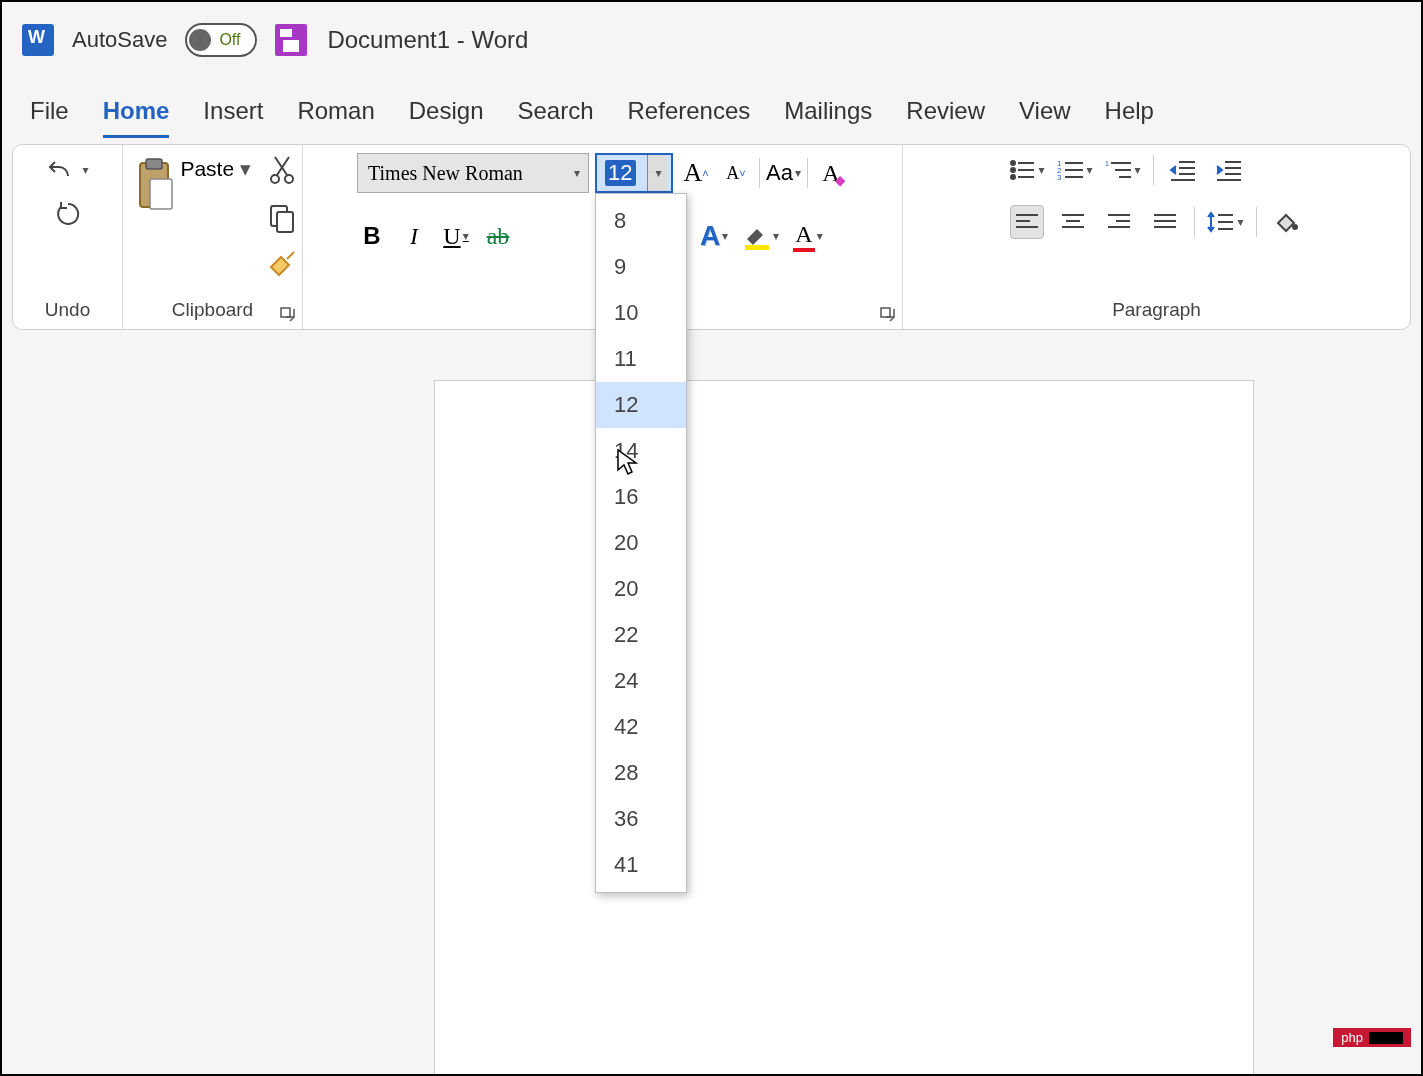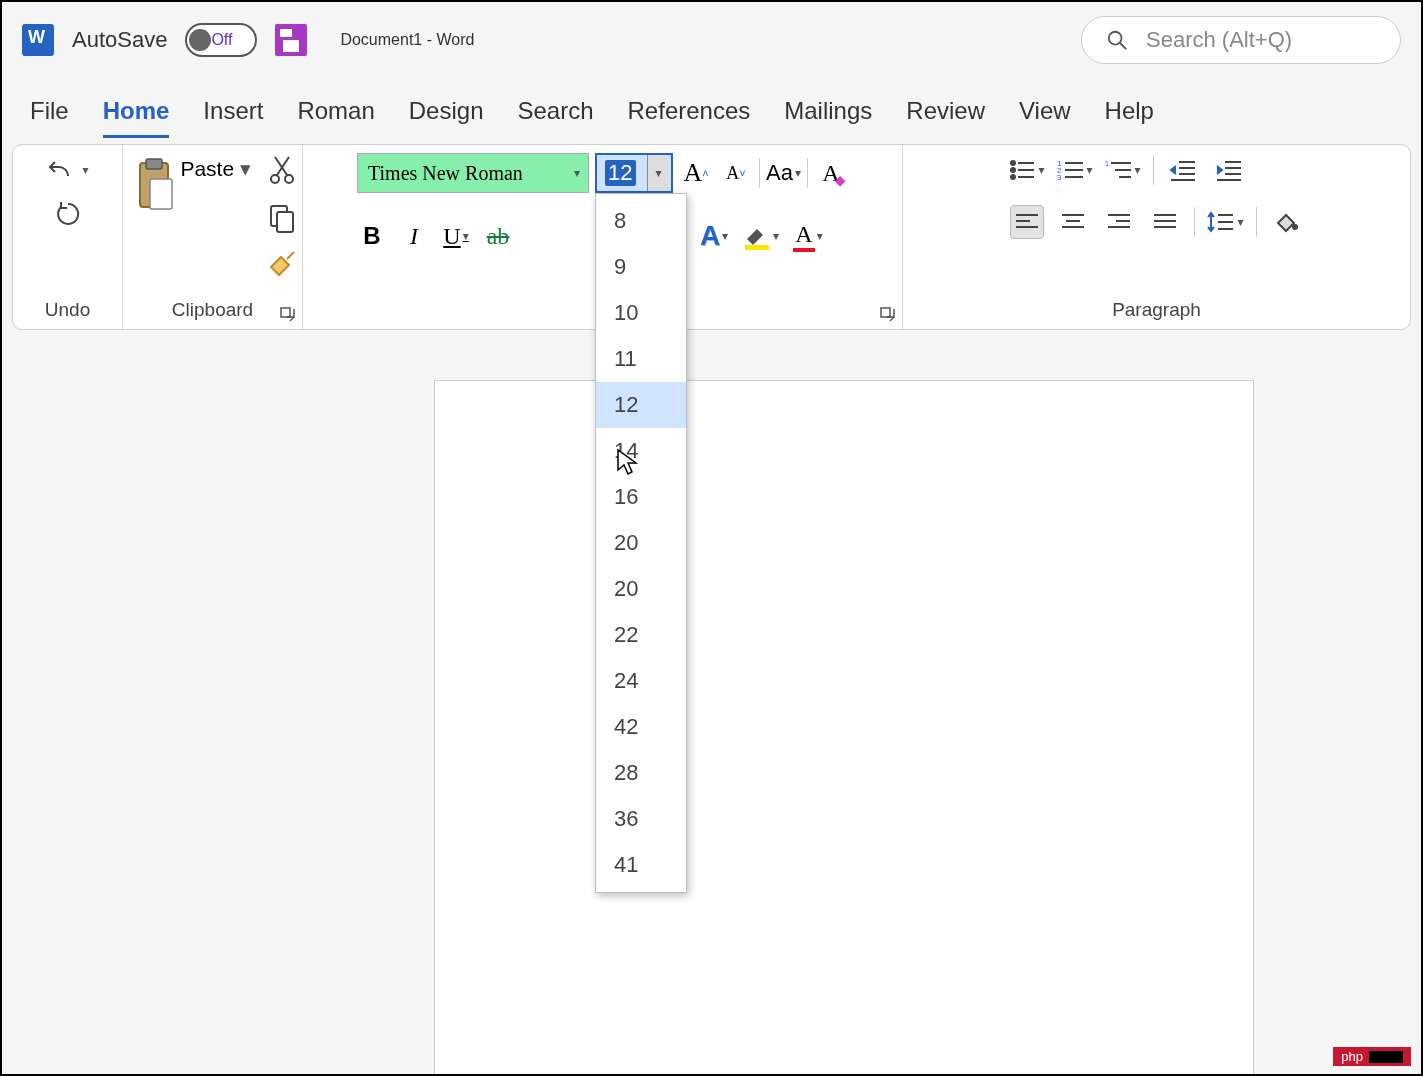--- a/index.html
+++ b/index.html
@@ -37,43 +37,43 @@
     left: 6px; top: 3px;
   }
   .autosave-label { font-size: 22px; color: #333; }
   .toggle {
     width: 72px; height: 34px;
     border: 2px solid #555;
     border-radius: 17px;
     background: #fff;
     display: flex; align-items: center;
     padding: 0 6px 0 2px;
-    gap: 0;
+    gap: 8px;
     font-size: 16px;
-    color: #6d28d9;
+    color: #4d7c0f;
   }
   .toggle-knob {
     width: 22px; height: 22px; border-radius: 50%;
     background: #666;
   }
   .save-icon {
     width: 32px; height: 32px;
     background: #a838c4;
     position: relative;
     border-radius: 2px;
   }
   .save-icon::before{
     content:""; position:absolute; left:5px; top:5px;
     width:12px; height:8px; background:#fff;
   }
   .save-icon::after{
     content:""; position:absolute; left:8px; bottom:4px;
     width:16px; height:12px; background:#fff;
   }
-  .doc-title { font-size: 16px; color: #333; margin-left: 15px; }
+  .doc-title { font-size: 24px; color: #333; margin-left: 2px; }
   .searchbox {
     margin-left: auto;
     height: 48px;
     background: #fff;
     border: 1px solid #ccc;
     border-radius: 24px;
     display: flex; align-items: center;
     padding: 0 24px;
     gap: 18px;
     min-width: 320px;
@@ -138,21 +138,21 @@
   .paste-btn { display:flex; flex-direction:row; align-items:flex-start; gap:4px; padding:4px 6px; }
   .paste-btn .clipsvg { width:44px; height:56px; }
   .paste-btn span { font-size:21px; }
   .clip-col { display:flex; flex-direction:column; gap:14px; align-items:center; }
 
   
   .font-group .row1 { display:flex; align-items:center; gap:6px; }
   .font-group .row2 { display:flex; align-items:center; gap:12px; margin-top:18px; }
   .font-name-sel {
     width: 232px; height:40px;
-    border:1px solid #aaa; background:#86efac;
+    border:1px solid #aaa; background:#e5e5e5;
     display:flex; align-items:center; justify-content:space-between;
     padding:0 8px 0 10px; font-size:20px; font-family:"Times New Roman",serif;
   }
   .font-size-wrap { position:relative; }
   .font-size-sel {
     width: 78px; height:40px;
     border:2px solid #2463c2; background:#cfe2ff;
     display:flex; align-items:center;
     padding:0 4px 0 8px; font-size:22px;
   }
@@ -204,50 +204,41 @@
   
   .cursor {
     position:absolute;
     left: 614px; top: 446px;
     z-index: 200;
   }
   .cursor svg { width:22px; height:28px; }
 
   
   .wm {
-    position:absolute; right:10px; bottom:8px;
+    position:absolute; right:10px; bottom:27px;
     background:#c81733; color:#fff;
     font-size:13px; padding:2px 8px;
     display:flex; align-items:center; gap:6px;
   }
   .wm .blk { background:#000; width:34px; height:12px; }
 
   svg { display:block; }
 </style>
 </head>
 <body>
 
 <div class="titlebar">
   <div class="word-logo"></div>
   <span class="autosave-label">AutoSave</span>
   <div class="toggle">
     <div class="toggle-knob"></div>
     <span>Off</span>
   </div>
   <div class="save-icon"></div>
   <span class="doc-title">Document1  -  Word</span>
-  <div class="searchbox">
-    <span class="search-icon">
-      <svg viewBox="0 0 24 24">
-          <circle cx="10" cy="10" r="7"></circle>
-          <line x1="15" y1="15" x2="22" y2="22"></line>
-        </svg>
-    </span>
-    <span class="search-placeholder">Search (Alt+Q)</span>
-  </div>
 </div>
 
 <div class="tabs">
   <div class="tab">File</div>
   <div class="tab active">Home</div>
   <div class="tab">Insert</div>
   <div class="tab">Roman</div>
   <div class="tab">Design</div>
   <div class="tab">Search</div>
   <div class="tab">References</div>

